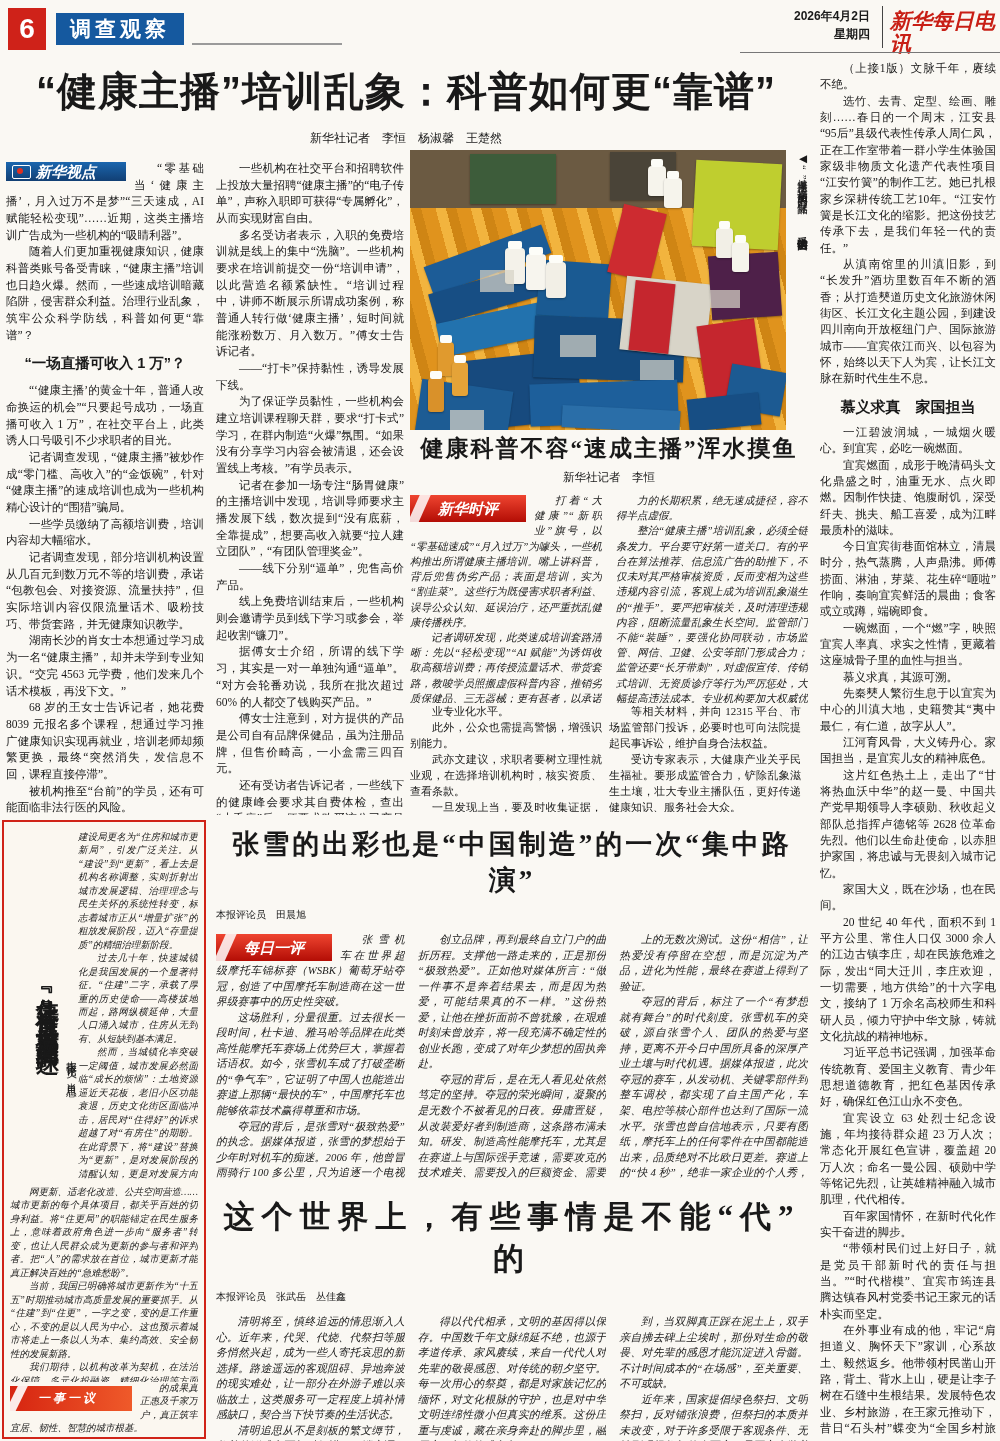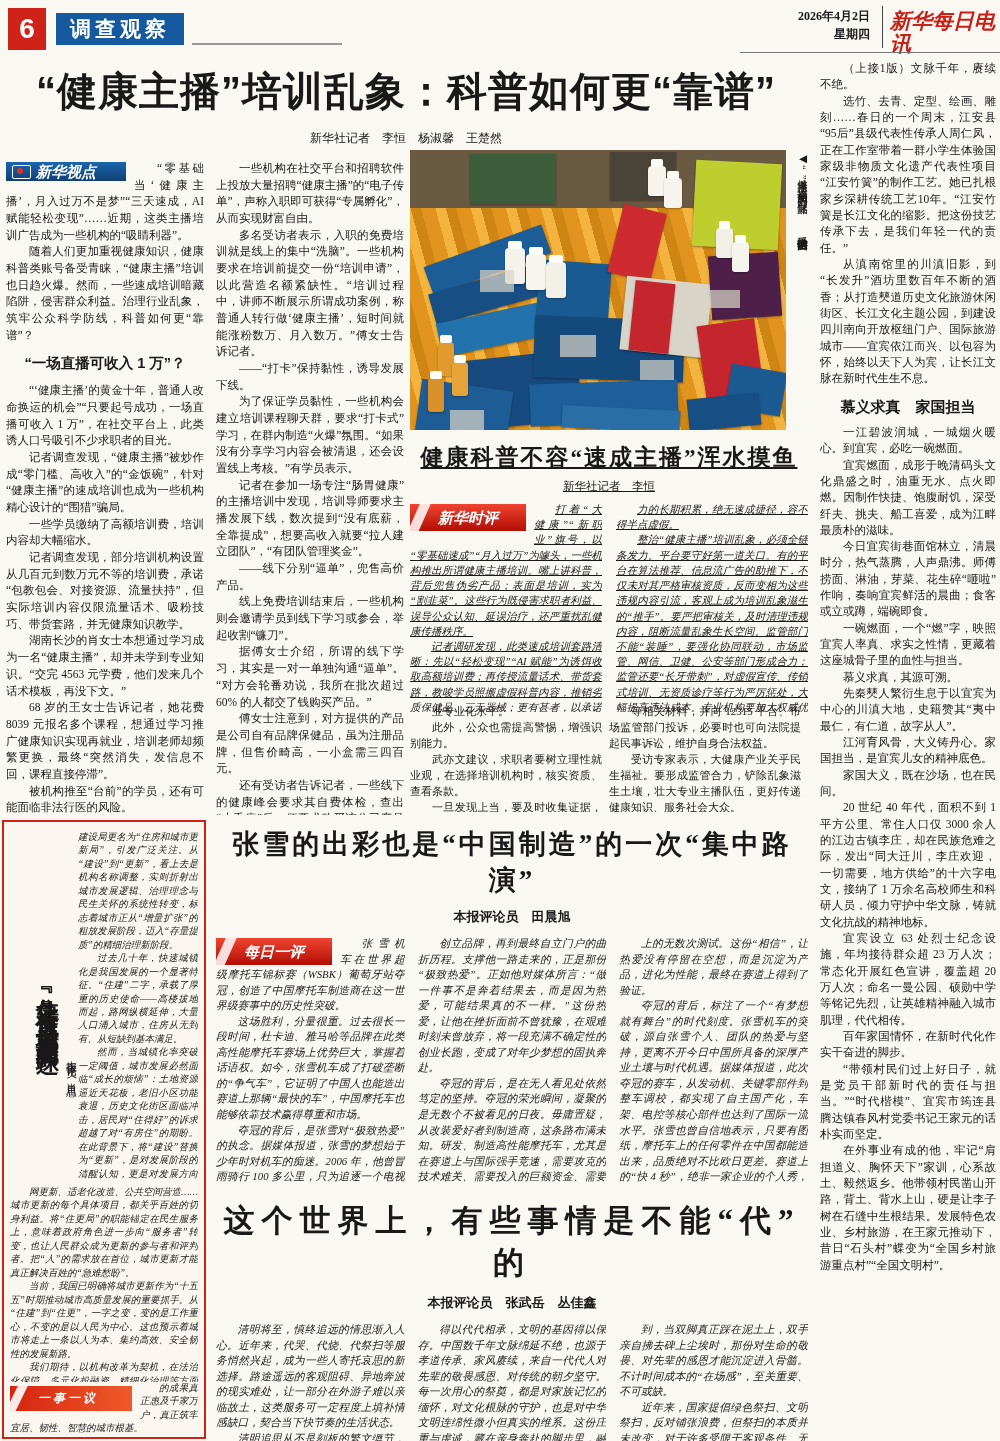--- a/index.html
+++ b/index.html
@@ -6,21 +6,21 @@
   body{width:1000px;height:1441px;position:relative;background:#faf8f3;color:#191919;
        font-family:"Liberation Serif","DejaVu Serif",serif;overflow:hidden;}
   .abs{position:absolute;}
   .sans{font-family:"Liberation Sans","DejaVu Sans",sans-serif;}
   
   .pagenum{left:8px;top:8px;width:38px;height:42px;background:#cf2219;color:#fff;
            font-size:28px;font-weight:bold;display:flex;align-items:center;justify-content:center;}
   .section-badge{left:56px;top:13px;height:32px;padding:0 14px;background:#15599f;color:#fff;
            font-size:21px;font-weight:bold;letter-spacing:4px;display:flex;align-items:center;}
   .section-rule{left:192px;top:43px;width:150px;height:2px;background:#9a9a9a;}
-  .dateblock{left:740px;top:7px;width:130px;text-align:right;font-size:12px;font-weight:bold;line-height:1.5;font-family:Liberation Serif, serif;}
+  .dateblock{left:740px;top:7px;width:130px;text-align:right;font-size:12px;font-weight:bold;line-height:1.5;}
   .mast-div{left:882px;top:6px;width:1px;height:42px;background:#444;}
   .masthead{left:890px;top:10px;width:108px;color:#c81f16;font-size:21px;font-weight:bold;
             font-style:italic;letter-spacing:0px;line-height:1.1;}
   .head-rule{left:740px;top:52px;width:260px;height:1px;background:#777;}
   
   .main-title{left:0;top:64px;width:812px;text-align:center;font-size:40px;font-weight:bold;
               letter-spacing:1px;font-family:"Liberation Sans","DejaVu Sans",sans-serif;}
   .main-byline{left:0;top:130px;width:812px;text-align:center;font-size:12px;}
   .col{font-size:11.5px;line-height:1.45;overflow:hidden;text-align:justify;}
   .col p{margin:0;text-indent:2em;text-align:justify;}
@@ -35,21 +35,21 @@
   .cam::after{content:"";position:absolute;left:4px;top:2px;width:6px;height:6px;border-radius:50%;background:#e03020;}
   
   .photo{left:410px;top:150px;width:376px;height:280px;overflow:hidden;
          background:repeating-linear-gradient(75deg,#e0931d 0 14px,#f2b43e 14px 24px,#cf8514 24px 34px);}
   .photo-top{position:absolute;left:0;top:0;width:100%;height:58px;background:#6b5a42;}
   .pshape{position:absolute;box-shadow:0 1px 2px rgba(0,0,0,.35);}
   .caption-v{left:790px;top:152px;width:18px;height:278px;writing-mode:vertical-rl;
              font-size:10.5px;letter-spacing:1px;line-height:1.2;}
   .caption-v b{margin-top:10px;}
   
-  .sp-zone{left:410px;top:438px;width:398px;text-decoration:underline;}
+  .sp-zone{left:410px;top:429px;width:398px;}
   .sp-title{text-align:center;font-size:23px;font-weight:bold;letter-spacing:2px;margin:4px 0 6px;}
   .sp-byline{text-align:center;font-size:11.5px;margin-bottom:8px;}
   .sp-cols{display:flex;gap:14px;}
   .sp-col{width:192px;height:210px;overflow:hidden;font-size:10.5px;line-height:1.45;font-style:italic;}
   .sp-col p{margin:0;text-indent:2em;text-align:justify;}
   .badge-red{float:left;width:116px;height:27px;background:linear-gradient(180deg,#ef4530,#b30d05);
        color:#fff;display:flex;align-items:center;justify-content:center;margin:2px 8px 2px 0;
        font-weight:bold;font-style:italic;font-size:15px;font-family:"Liberation Sans",sans-serif;
        position:relative;overflow:hidden;}
   .badge-red::before{content:"";position:absolute;left:4px;top:-6px;width:10px;height:40px;
@@ -74,21 +74,21 @@
   .cb-tail{font-size:9.5px;line-height:1.42;font-style:italic;overflow:hidden;}
   .badge-yishiyi{float:left;width:128px;height:25px;background:linear-gradient(90deg,#d5220f,#ef5a2a);
       color:#fff;font-size:12px;font-weight:bold;letter-spacing:3px;display:flex;align-items:center;
       justify-content:center;margin:4px 8px 0 -6px;position:relative;overflow:hidden;
       font-family:Liberation Serif, serif;}
   .badge-yishiyi::before{content:"";position:absolute;left:6px;top:-8px;width:9px;height:50px;
       background:rgba(255,255,255,.9);transform:rotate(26deg);}
   
   .bm{left:216px;top:820px;width:592px;}
   .bm-title1{text-align:center;font-size:27px;font-weight:bold;letter-spacing:3px;margin:6px 0 10px;}
-  .bm-byline{text-align:center;font-size:13px;margin-bottom:10px;font-weight:bold;}
+  .bm-byline{text-align:left;font-size:10px;margin-bottom:10px;}
   .bm-cols{display:flex;gap:13px;}
   .bm-col{width:189px;height:246px;overflow:hidden;font-size:10.8px;line-height:1.44;font-style:italic;}
   .bm-col p{margin:0;text-indent:2em;text-align:justify;}
   .bm-title2{text-align:center;font-size:31px;font-weight:bold;letter-spacing:7px;margin:18px 0 10px;}
   .bm-cols2 .bm-col{height:206px;}
   .bottle{position:absolute;border-radius:4px 4px 3px 3px;box-shadow:0 1px 2px rgba(0,0,0,.3);}
   .bottle::before{content:"";position:absolute;left:15%;top:-7px;width:70%;height:8px;background:#fdfdf8;
       border-radius:2px;}
 </style>
 </head>
@@ -239,22 +239,24 @@
     </div>
   <div class="sub">慕义求真　家国担当</div>
   <div>
       <p>一江碧波润城，一城烟火暖心。到宜宾，必吃一碗燃面。</p>
       <p>宜宾燃面，成形于晚清码头文化鼎盛之时，油重无水、点火即燃。因制作快捷、饱腹耐饥，深受纤夫、挑夫、船工喜爱，成为江畔最质朴的滋味。</p>
       <p>今日宜宾街巷面馆林立，清晨时分，热气蒸腾，人声鼎沸。师傅捞面、淋油，芽菜、花生碎“咂啦”作响，奏响宜宾鲜活的晨曲；食客或立或蹲，端碗即食。</p>
       <p>一碗燃面，一个“燃”字，映照宜宾人率真、求实之性情，更藏着这座城骨子里的血性与担当。</p>
       <p>慕义求真，其源可溯。</p>
       <p>先秦僰人繁衍生息于以宜宾为中心的川滇大地，史籍赞其“夷中最仁，有仁道，故字从人”。</p>
       <p>江河育风骨，大义铸丹心。家国担当，是宜宾儿女的精神底色。</p>
+      <p>这片红色热土上，走出了“甘将热血沃中华”的赵一曼、中国共产党早期领导人李硕勋、秋收起义部队总指挥卢德铭等 2628 位革命先烈。他们以生命赴使命，以赤胆护家国，将忠诚与无畏刻入城市记忆。</p>
       <p>家国大义，既在沙场，也在民间。</p>
       <p>20 世纪 40 年代，面积不到 1 平方公里、常住人口仅 3000 余人的江边古镇李庄，却在民族危难之际，发出“同大迁川，李庄欢迎，一切需要，地方供给”的十六字电文，接纳了 1 万余名高校师生和科研人员，倾力守护中华文脉，铸就文化抗战的精神地标。</p>
+      <p>习近平总书记强调，加强革命传统教育、爱国主义教育、青少年思想道德教育，把红色基因传承好，确保红色江山永不变色。</p>
       <p>宜宾设立 63 处烈士纪念设施，年均接待群众超 23 万人次；常态化开展红色宣讲，覆盖超 20 万人次；命名一曼公园、硕勋中学等铭记先烈，让英雄精神融入城市肌理，代代相传。</p>
       <p>百年家国情怀，在新时代化作实干奋进的脚步。</p>
       <p>“带领村民们过上好日子，就是党员干部新时代的责任与担当。”“时代楷模”、宜宾市筠连县腾达镇春风村党委书记王家元的话朴实而坚定。</p>
       <p>在外事业有成的他，牢记“肩担道义、胸怀天下”家训，心系故土、毅然返乡。他带领村民凿山开路，背土、背水上山，硬是让李子树在石缝中生根结果。发展特色农业、乡村旅游，在王家元推动下，昔日“石头村”蝶变为“全国乡村旅游重点村”“全国文明村”。</p>
     </div>
 
 </div>
 
 <div class="abs citybox">
   <div class="cb-top">

